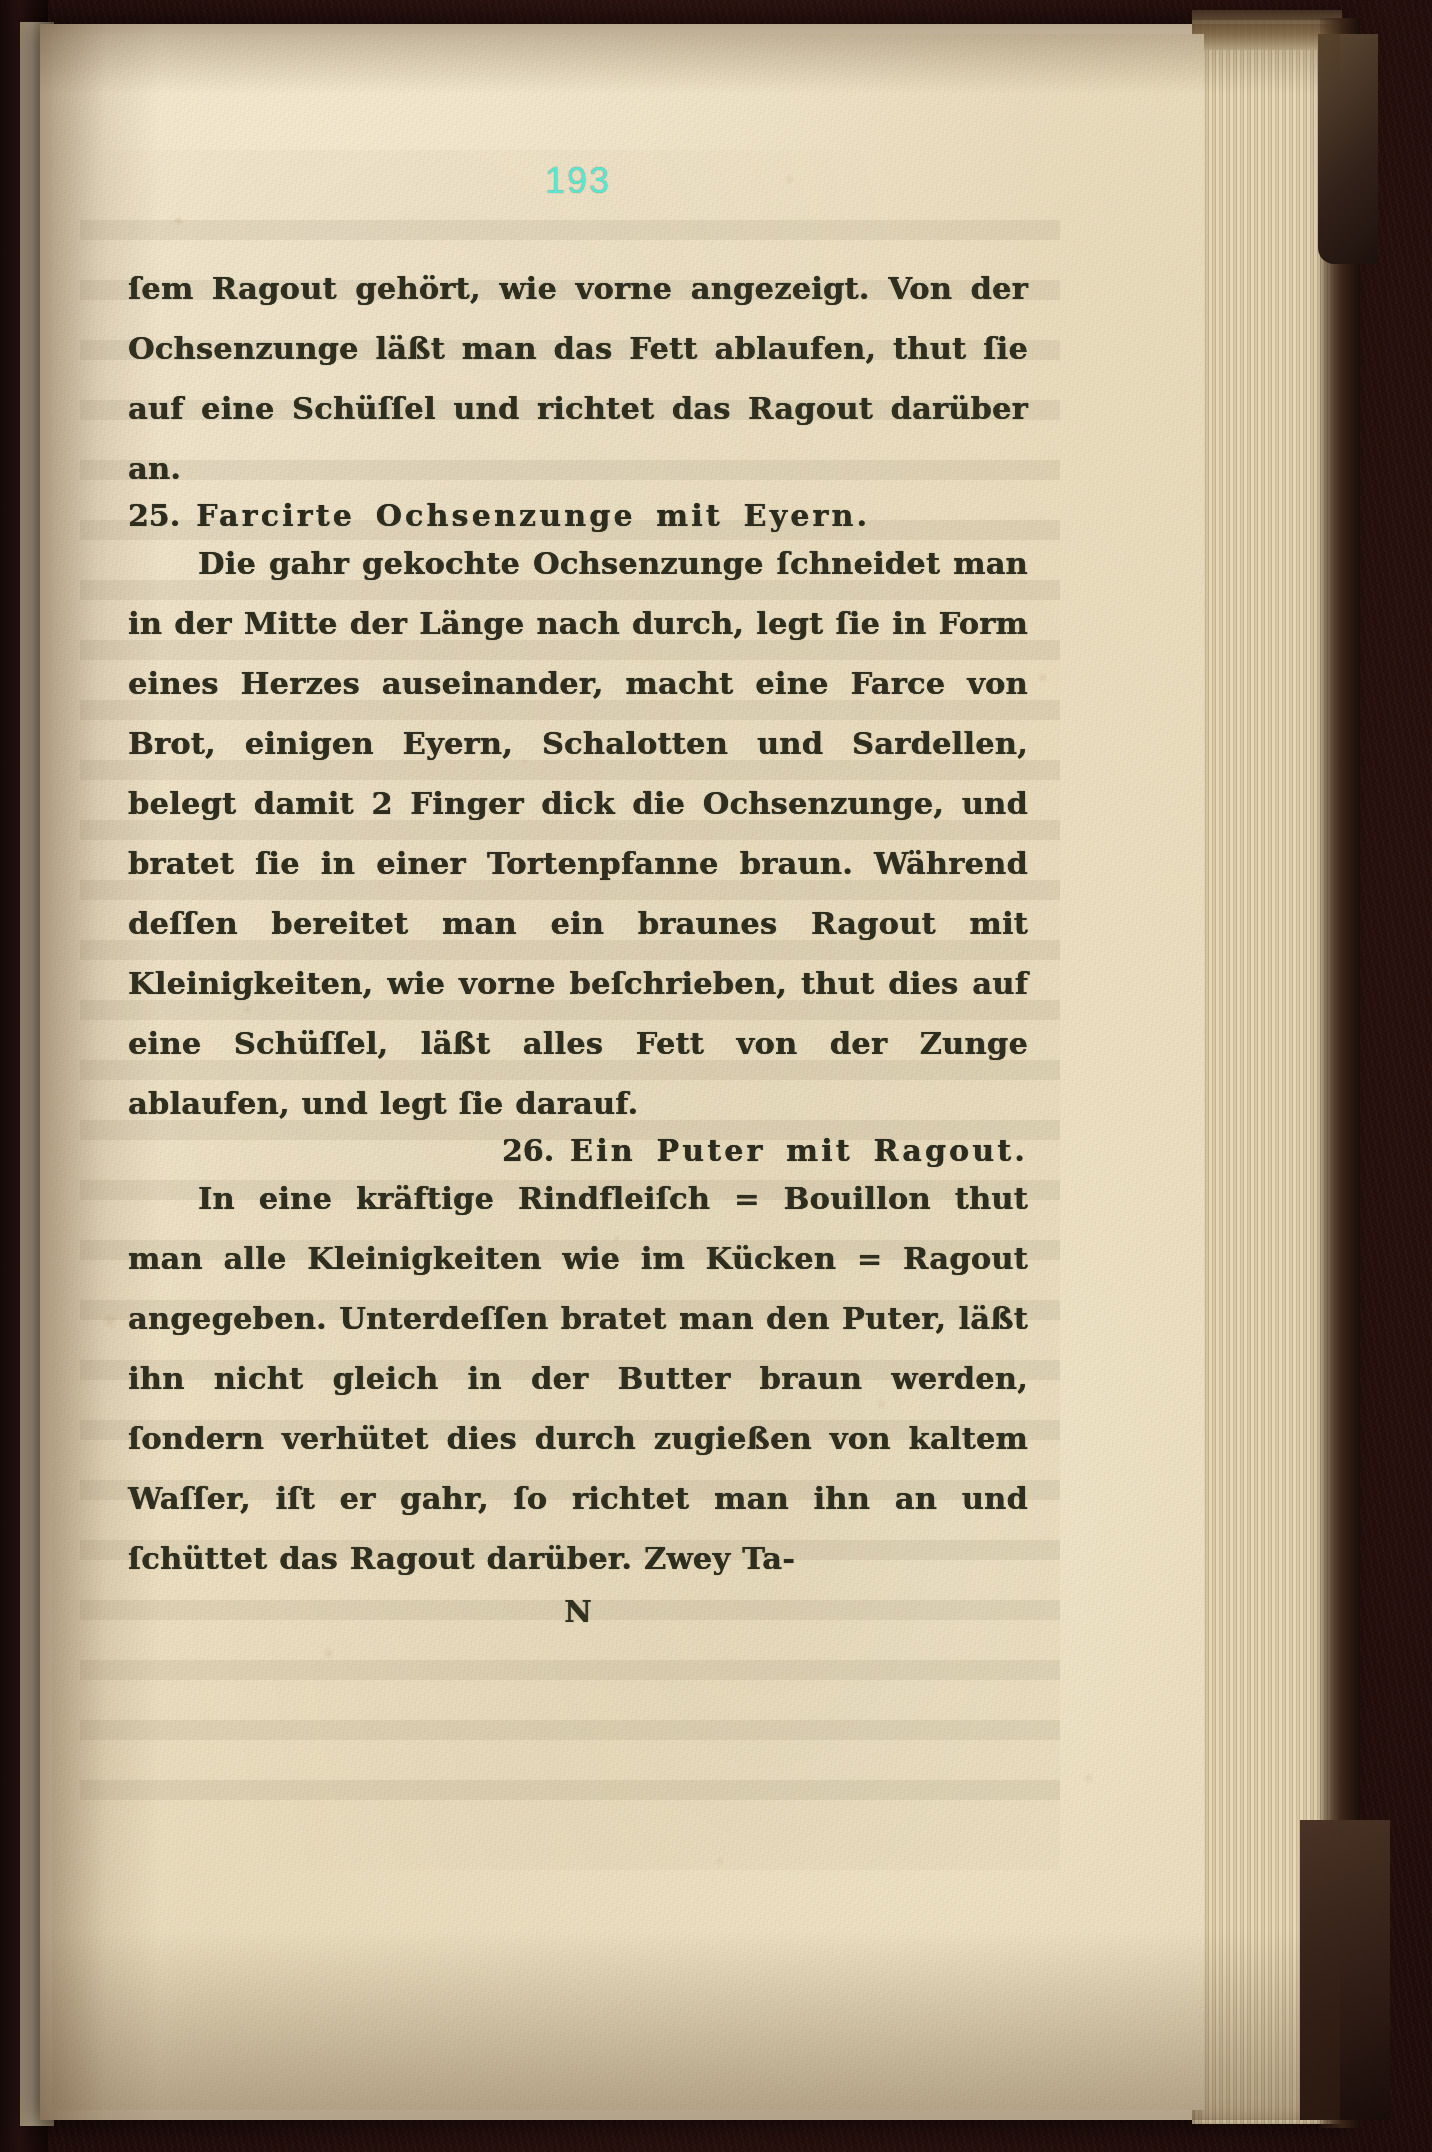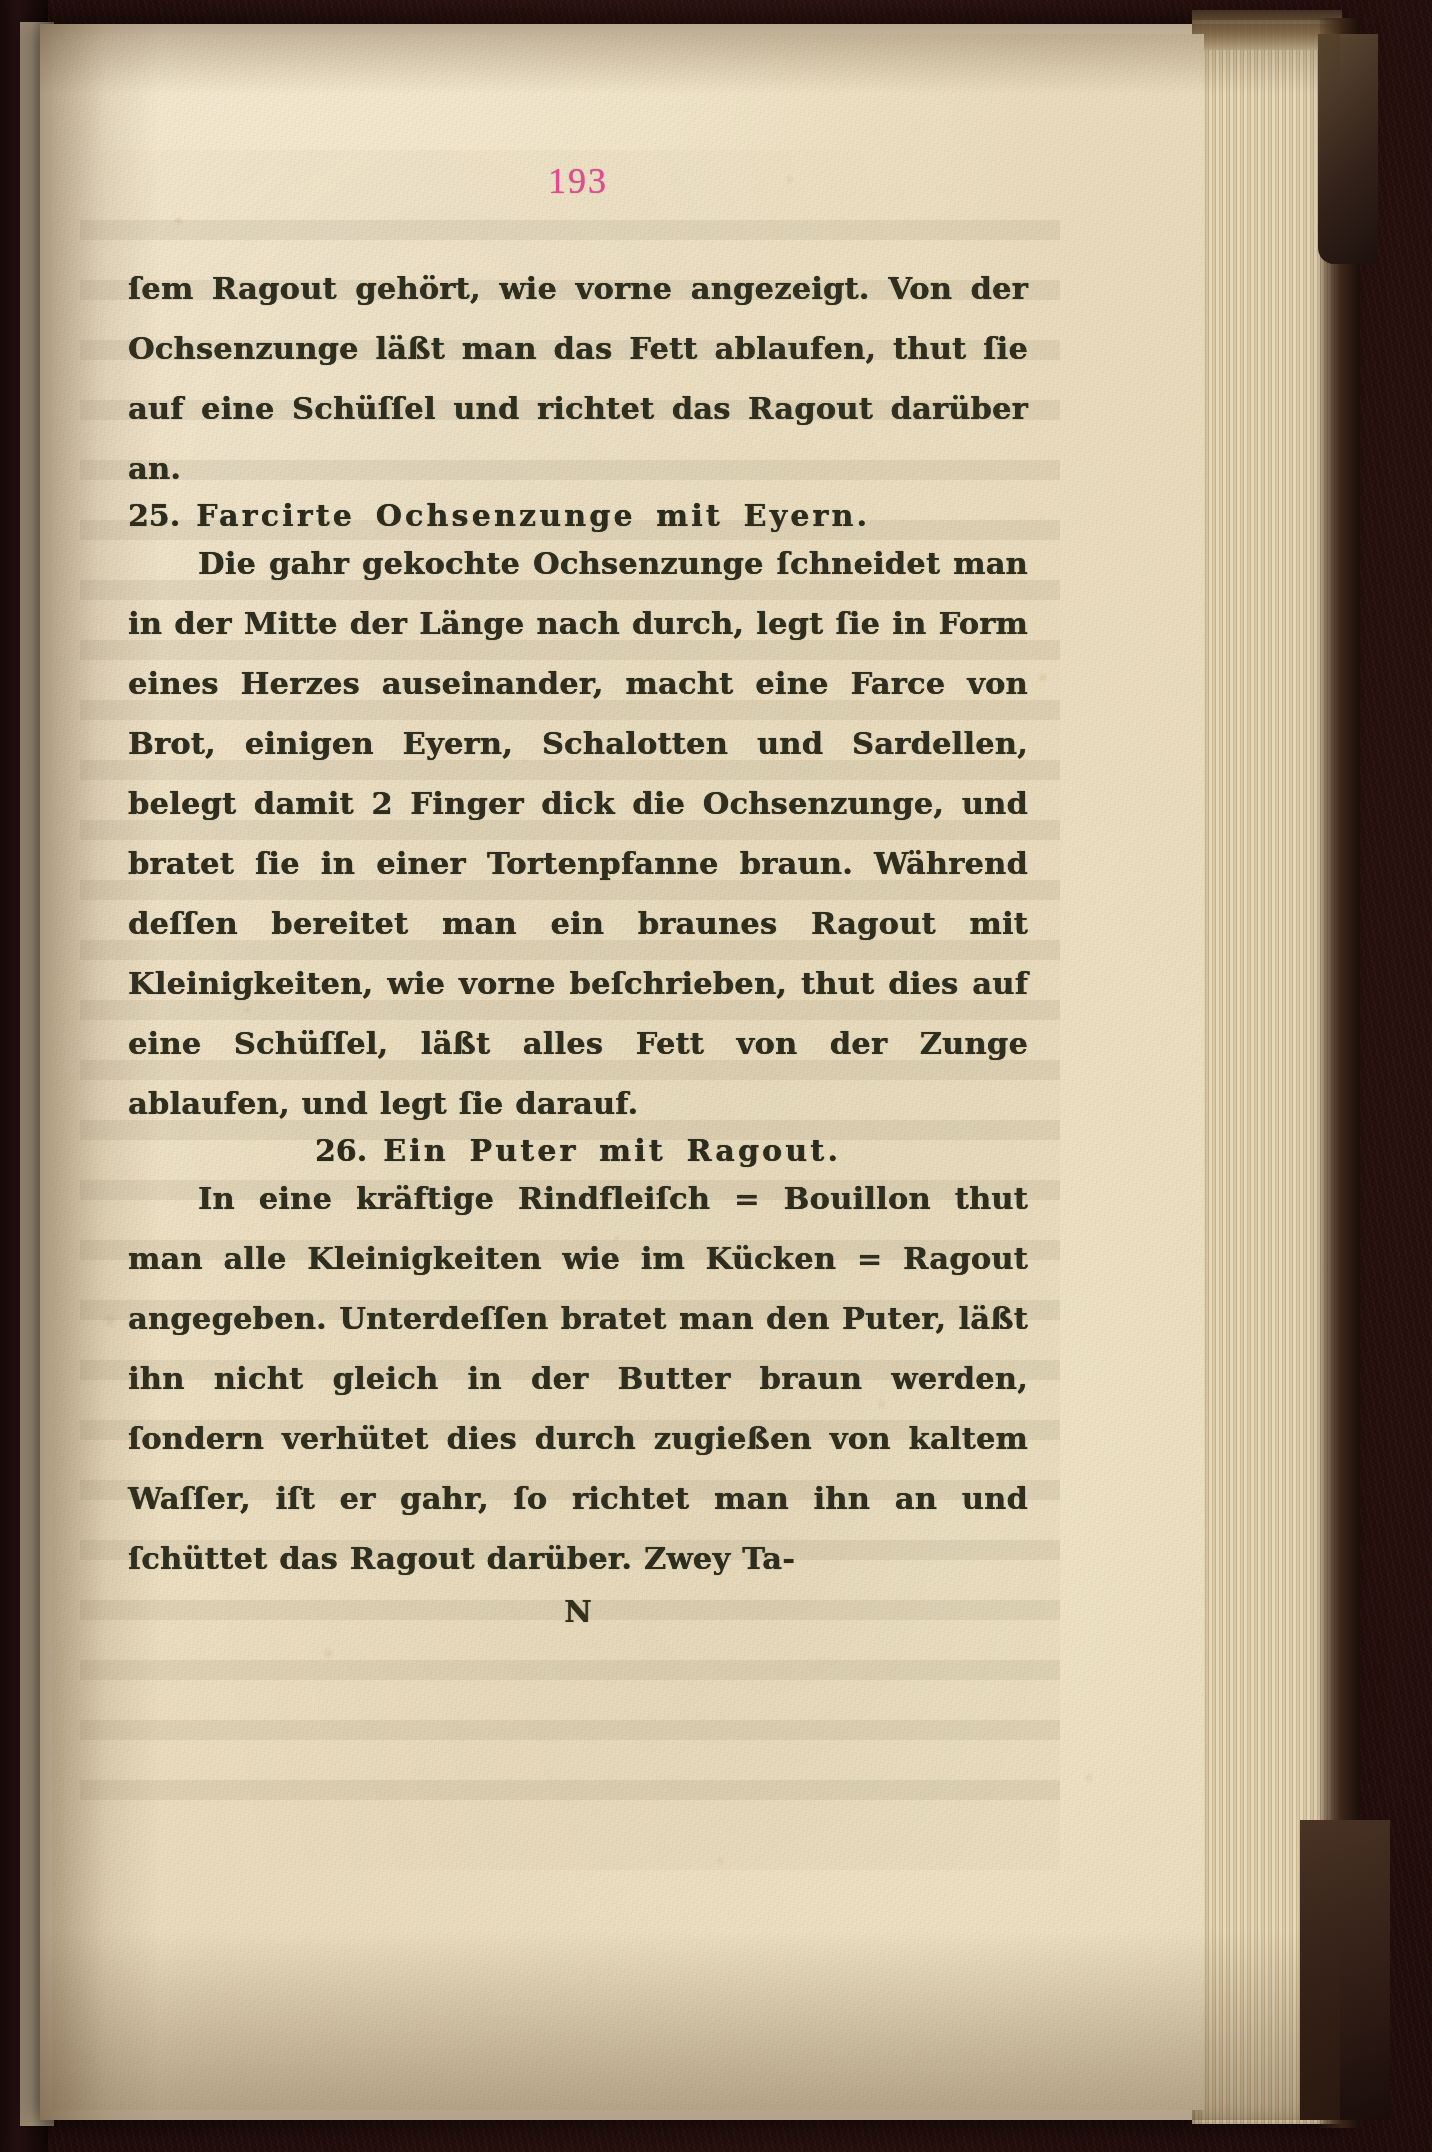--- a/index.html
+++ b/index.html
@@ -178,24 +178,24 @@
   
   .typeblock {
     position: absolute;
     left: 128px;
     top: 160px;
     width: 900px;
   }
 
   .folio {
     text-align: center;
-    font-family: Liberation Serif, serif;
+    font-family: Liberation Sans, sans-serif;
     font-size: 36px;
     letter-spacing: 2px;
-    color: #ec4899;
+    color: #5eead4;
     margin: 0 0 56px 0;
     text-shadow: 0 0 1px rgba(45,42,28,.55);
   }
 
   
   .frak {
     font-family: "DejaVu Serif", serif;
     font-weight: 700;
     color: #2f2f20;
     text-shadow:
@@ -223,21 +223,21 @@
     font-weight: 700;
     color: #2d2d1f;
     white-space: nowrap;
   }
   h2.recipe-head .num {
     letter-spacing: 0px;
     margin-right: 16px;
     font-weight: 700;
   }
   .head-25 { text-align: left; margin: 58px 0 50px 0; }
-  .head-26 { text-align: center; margin: 68px 0 52px 0; }
+  .head-26 { text-align: right; margin: 68px 0 52px 0; }
 
   .signature {
     text-align: center;
     font-size: 30px;
     color: #32321f;
     margin-top: 6px;
     font-weight: 700;
   }
 
   

